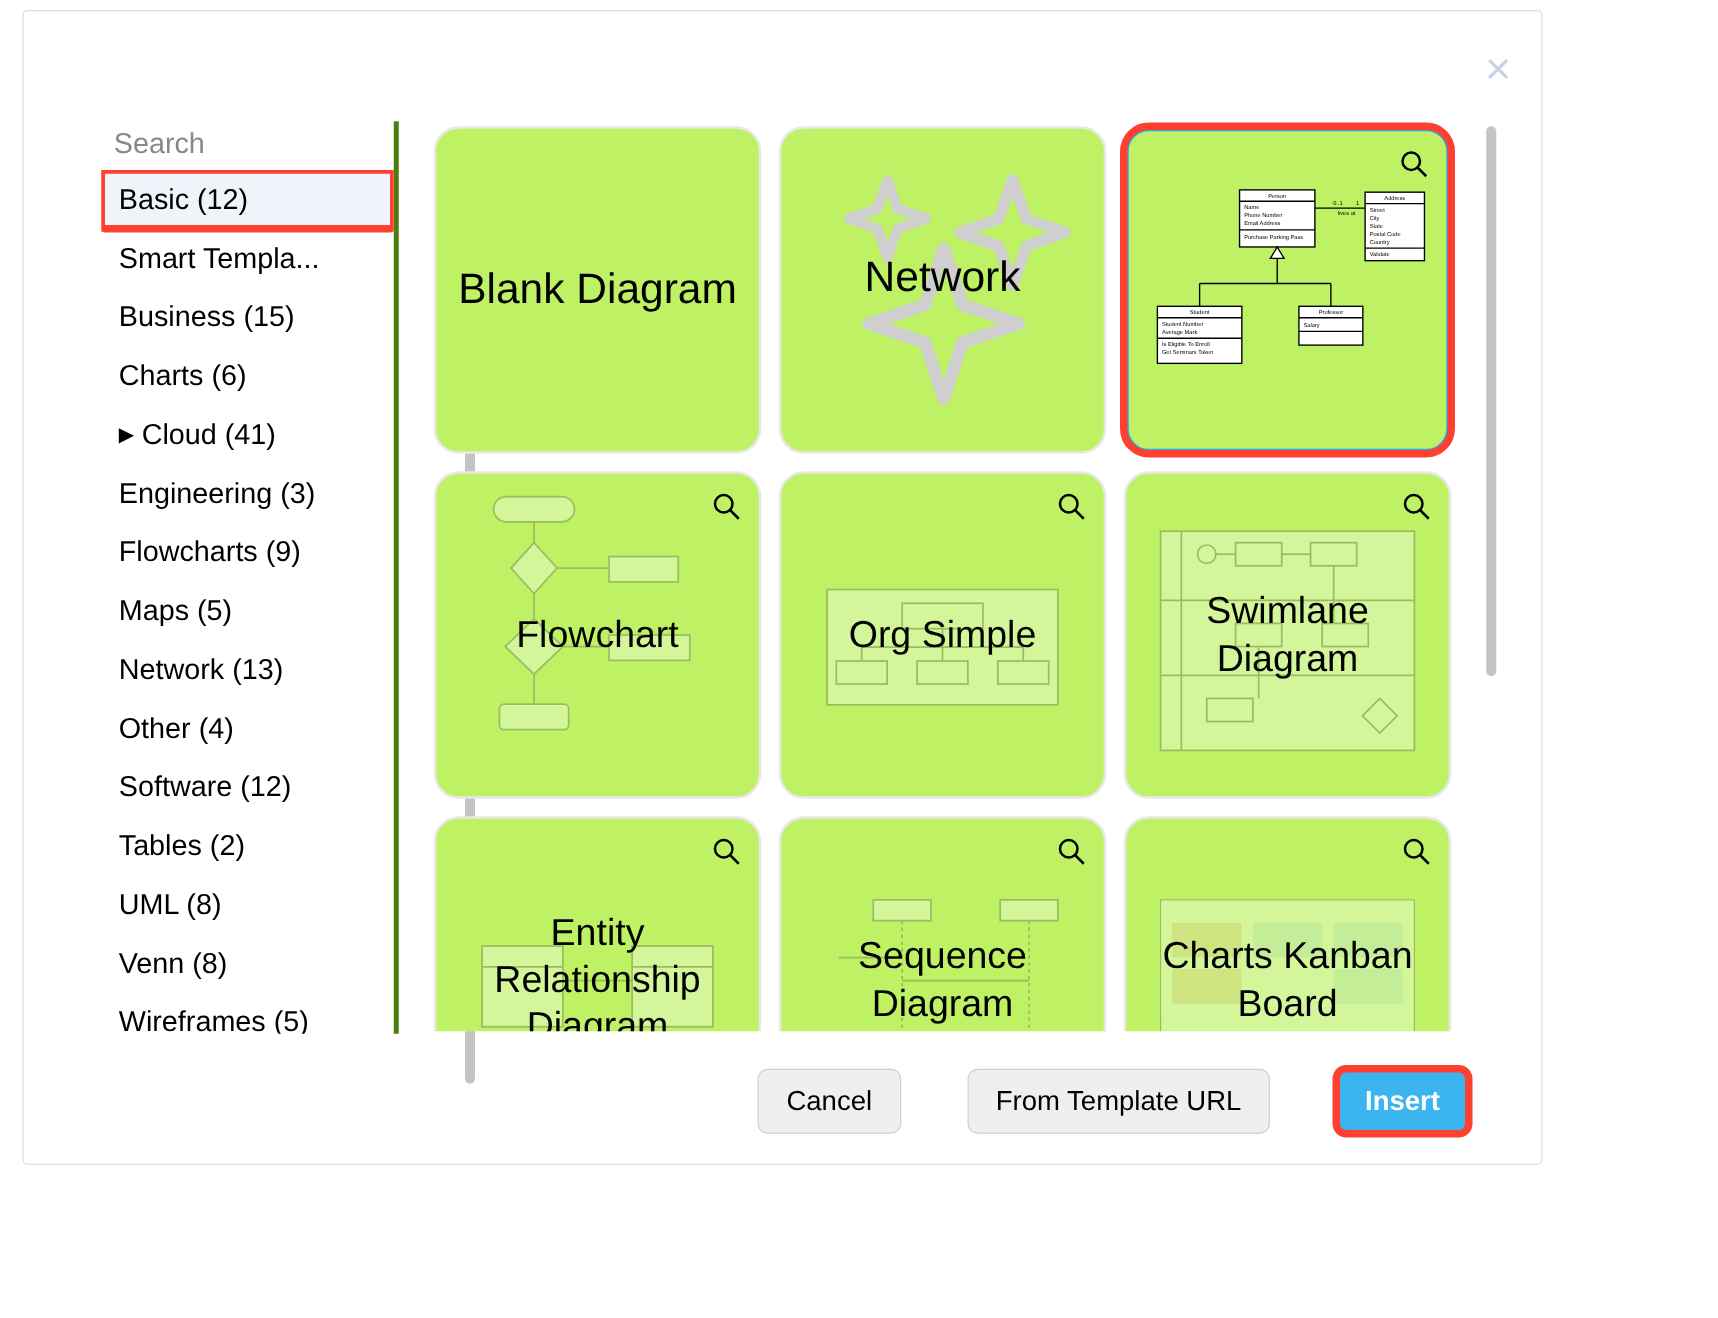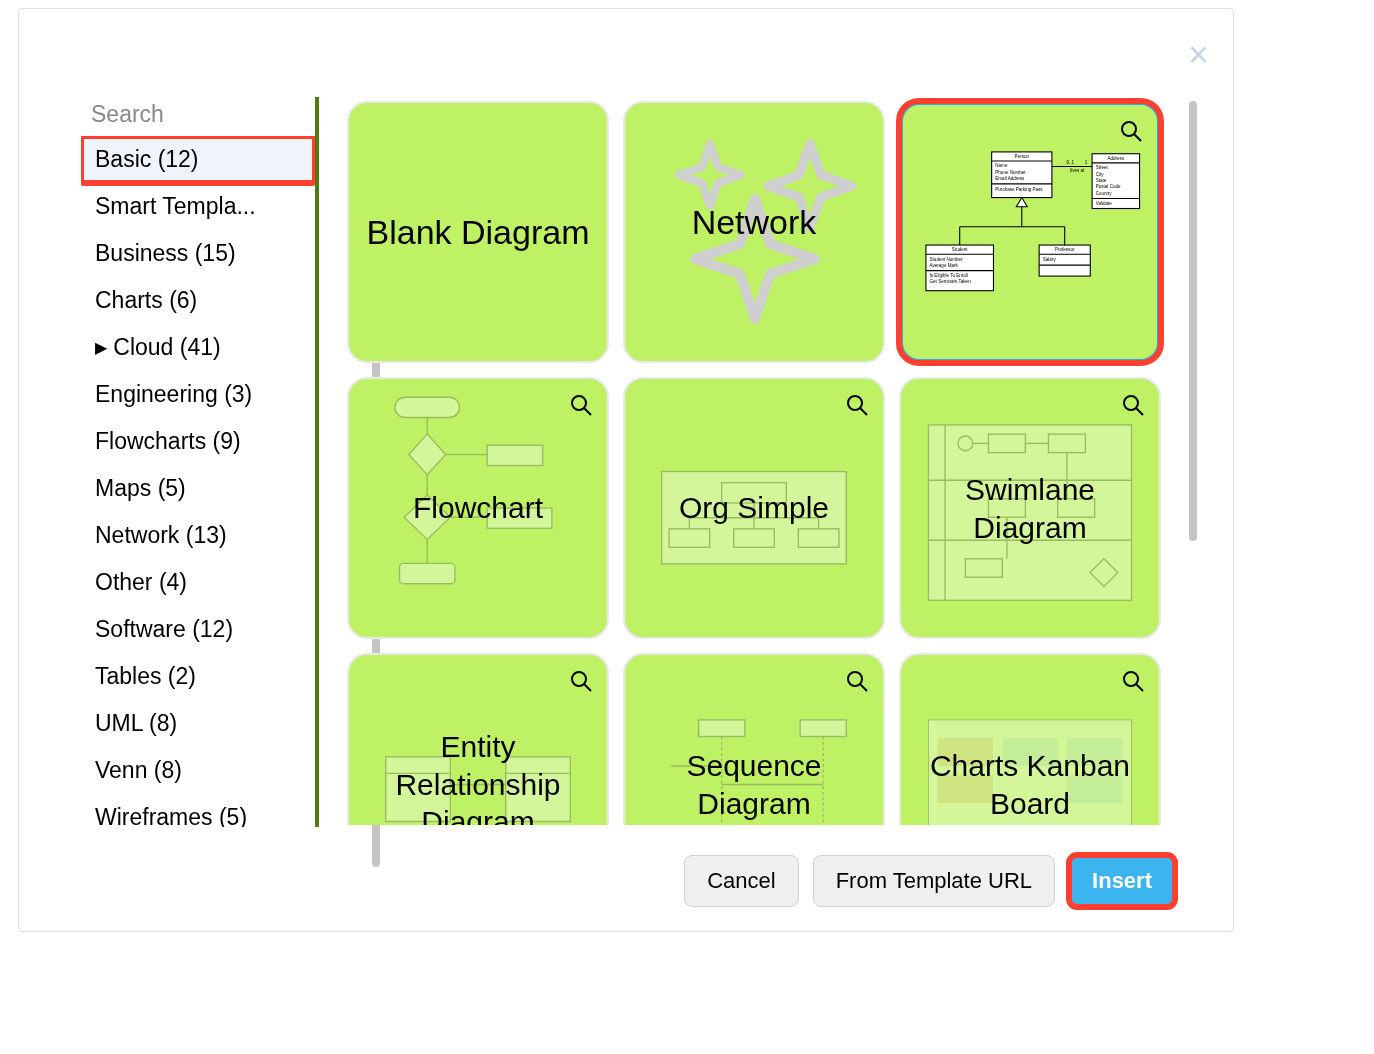--- a/index.html
+++ b/index.html
@@ -169,20 +169,21 @@
     gap: 14px;
   }
   .btn {
     font-size: 22px;
     padding: 12px 22px;
     border-radius: 8px;
     border: 1px solid #d0d0d0;
     background: #efefef;
     color: #000;
     cursor: pointer;
+    margin-left: 39px;
   }
   .btn-primary {
     background: #3cb4f0;
     border-color: #3cb4f0;
     color: #fff;
     font-weight: 600;
     text-align: center;
   }
   svg.mag { width: 24px; height: 24px; stroke: #000; stroke-width: 2; fill: none; }
 </style>

